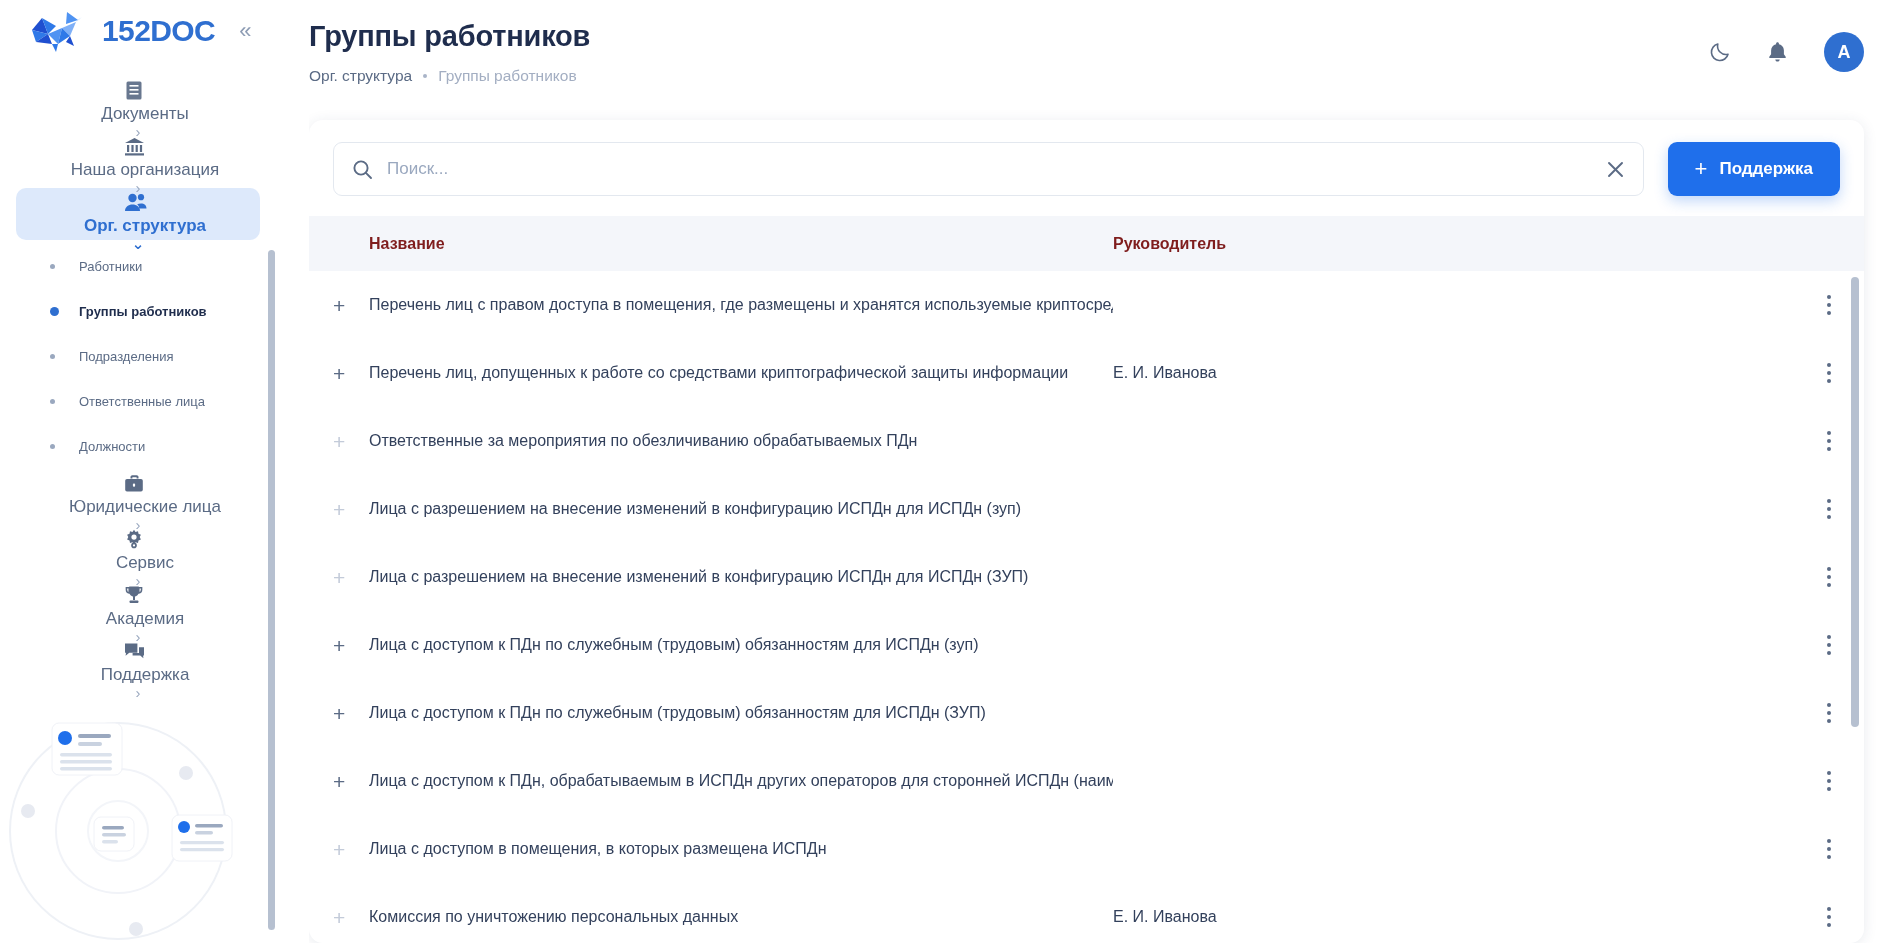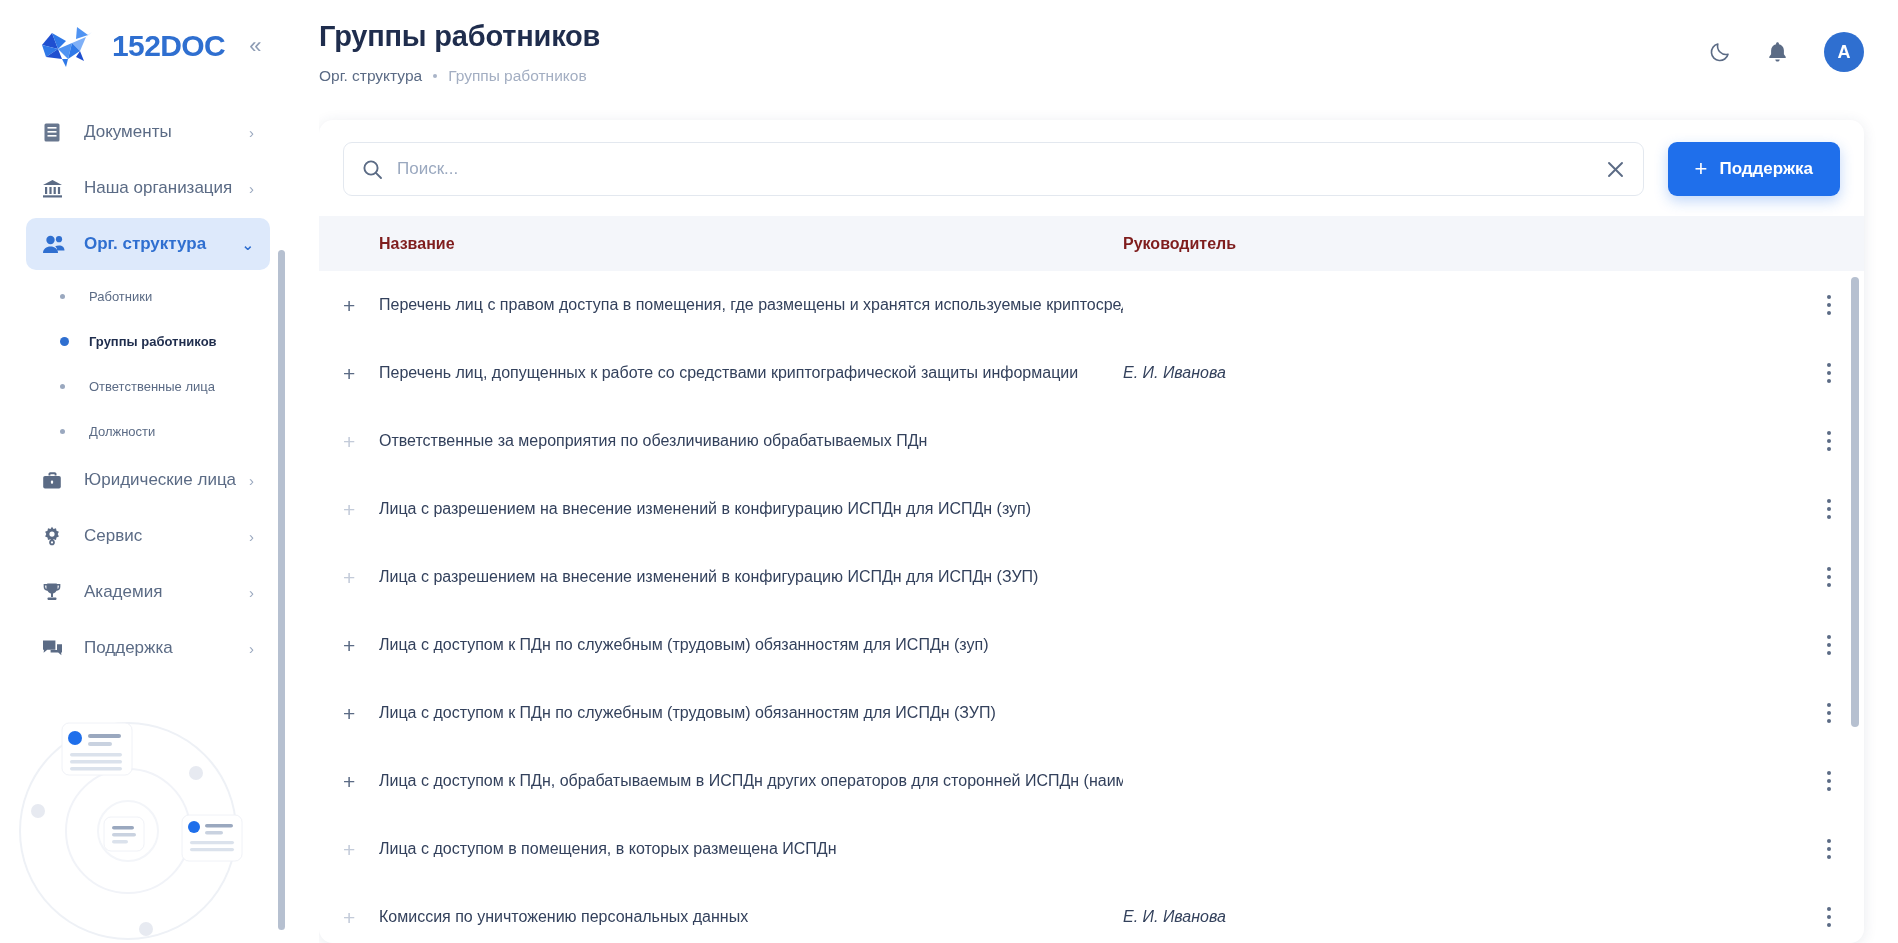--- a/index.html
+++ b/index.html
@@ -8,40 +8,40 @@
     font-family:"Liberation Sans","DejaVu Sans",sans-serif;
     background:#ffffff;color:#33415c;
     -webkit-font-smoothing:antialiased;
   }
   .app{display:flex;width:1898px;height:943px;position:relative;}
 
   
   .sidebar{
     width:276px;height:943px;background:#ffffff;
     position:relative;flex:0 0 276px;
-    display:flex;flex-direction:column;margin-left:10px;
+    display:flex;flex-direction:column;
   }
   .logo-row{
     height:92px;display:flex;align-items:center;
     padding-left:26px;gap:14px;
   }
   .logo-mark{width:62px;height:46px;flex:0 0 62px;}
   .logo-text{
     font-size:30px;font-weight:bold;color:#2f6fd0;
     letter-spacing:-0.6px;
   }
   .collapse-btn{
     margin-left:10px;color:#8d9cb4;font-size:22px;line-height:1;
     cursor:pointer;user-select:none;
   }
   .nav{padding-top:14px;flex:1 1 auto;}
   .nav-item{
     display:flex;align-items:center;height:52px;
     margin:0 16px 4px 16px;padding:0 16px;border-radius:10px;
-    cursor:pointer;color:#5b6b85;font-size:17px;
+    cursor:pointer;color:#5b6b85;font-size:17px;flex-direction:column;
   }
   .nav-item .ico{
     width:28px;flex:0 0 28px;display:flex;align-items:center;
     justify-content:flex-start;color:#5b6b85;
   }
   .nav-item .lbl{flex:1 1 auto;padding-left:14px;white-space:nowrap;}
   .nav-item .chev{color:#9aa8bf;font-size:15px;line-height:1;}
   .nav-item.active{background:#dde9fb;color:#2f6fd0;font-weight:bold;}
   .nav-item.active .ico{color:#2f6fd0;}
   .nav-item.active .chev{color:#2f6fd0;}
@@ -140,21 +140,21 @@
   .row{
     display:flex;align-items:center;height:68px;
     padding-left:24px;font-size:16px;color:#33415c;
   }
   .row .expand{
     width:36px;flex:0 0 36px;font-size:21px;line-height:1;
     color:#5b6b85;cursor:pointer;user-select:none;text-align:left;
   }
   .row.faint .expand{color:#c3cbd9;}
   .row .rname{flex:0 0 744px;white-space:nowrap;overflow:hidden;}
-  .row .rleader{flex:1 1 auto;white-space:nowrap;font-style:italic;}
+  .row .rleader{flex:1 1 auto;white-space:nowrap;}
   .kebab{
     width:46px;flex:0 0 46px;display:flex;flex-direction:column;
     align-items:center;justify-content:center;gap:4px;cursor:pointer;
     margin-right:12px;
   }
   .kebab i{width:4px;height:4px;border-radius:50%;background:#5b6b85;display:block;}
   .table-scroll{
     position:absolute;right:5px;top:6px;width:8px;height:450px;
     background:#b6c0d0;border-radius:4px;
   }
@@ -229,20 +229,24 @@
         <span class="chev">⌄</span>
       </div>
 
       <div class="sub-item">
         <span class="dot"></span>
         <span>Работники</span>
       </div>
       <div class="sub-item active">
         <span class="dot"></span>
         <span>Группы работников</span>
+      </div>
+      <div class="sub-item">
+        <span class="dot"></span>
+        <span>Подразделения</span>
       </div>
       <div class="sub-item">
         <span class="dot"></span>
         <span>Ответственные лица</span>
       </div>
       <div class="sub-item">
         <span class="dot"></span>
         <span>Должности</span>
       </div>
 

